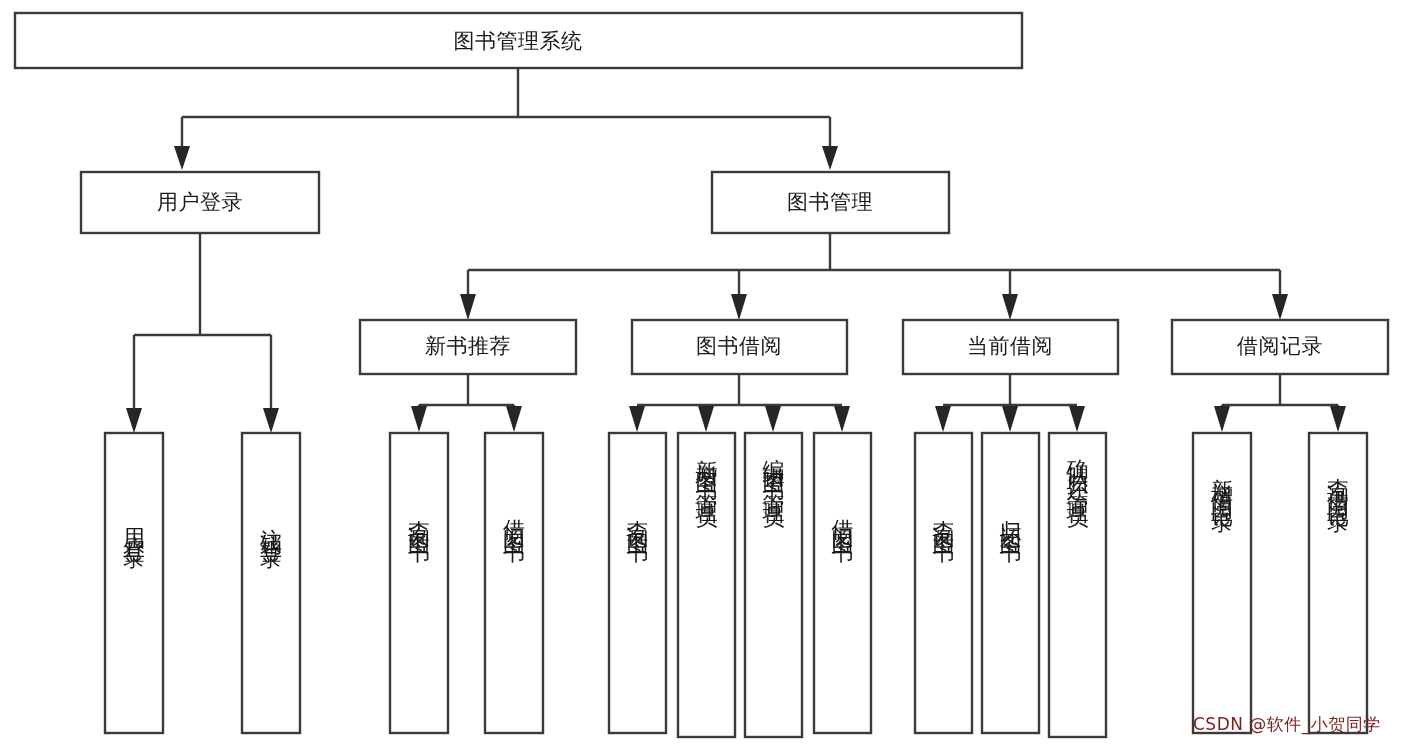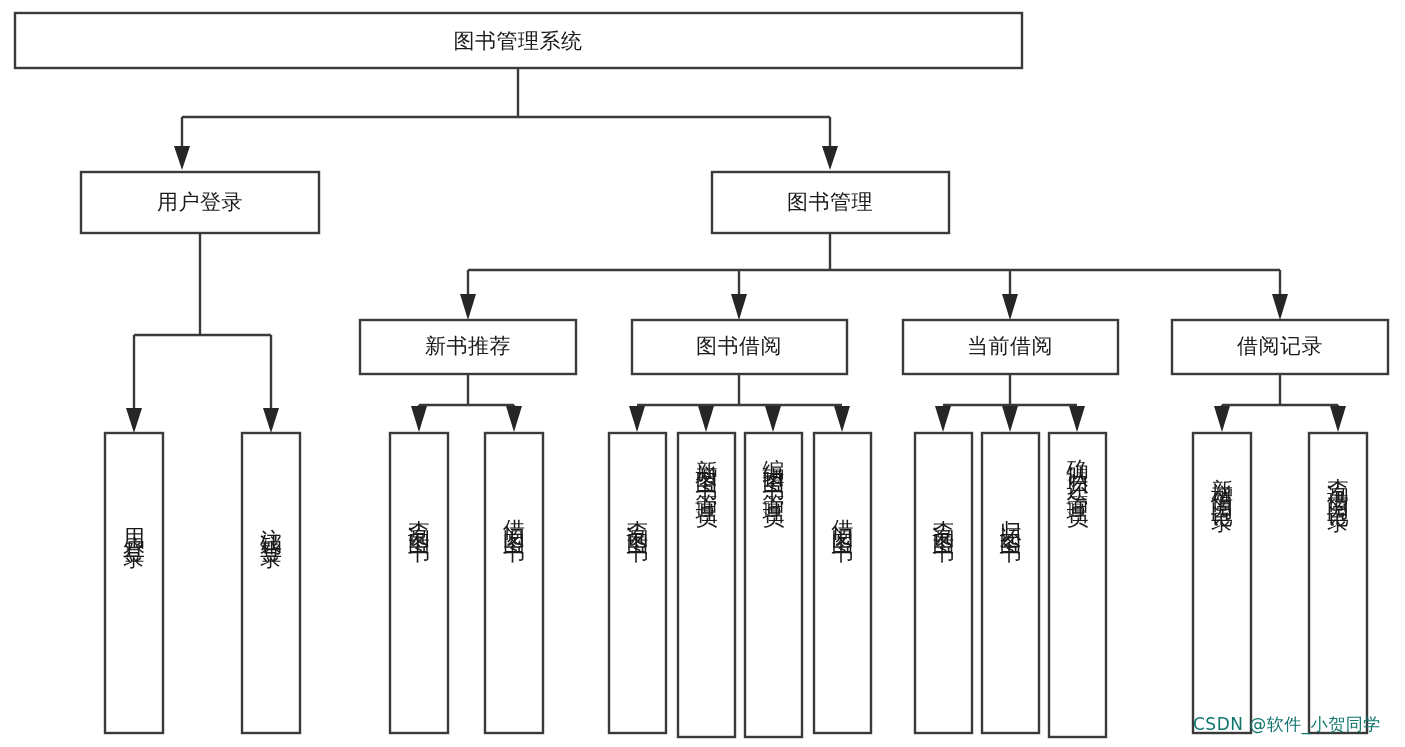--- a/index.html
+++ b/index.html
@@ -71,21 +71,21 @@
     line-height: 1.0;
     color: #1a1a1a;
     letter-spacing: 7px;
     white-space: nowrap;
     text-align: center;
   }
   .watermark {
     position: absolute;
     font-family: "DejaVu Sans", "Liberation Sans", sans-serif;
     font-size: 17px;
-    color: #0f766e;
+    color: #7f1d1d;
     white-space: nowrap;
     letter-spacing: 0.5px;
   }
 </style>
 </head>
 <body>
 
 <div id="diagram-root">
 
   <svg id="tree-svg" viewBox="0 0 1405 747">

